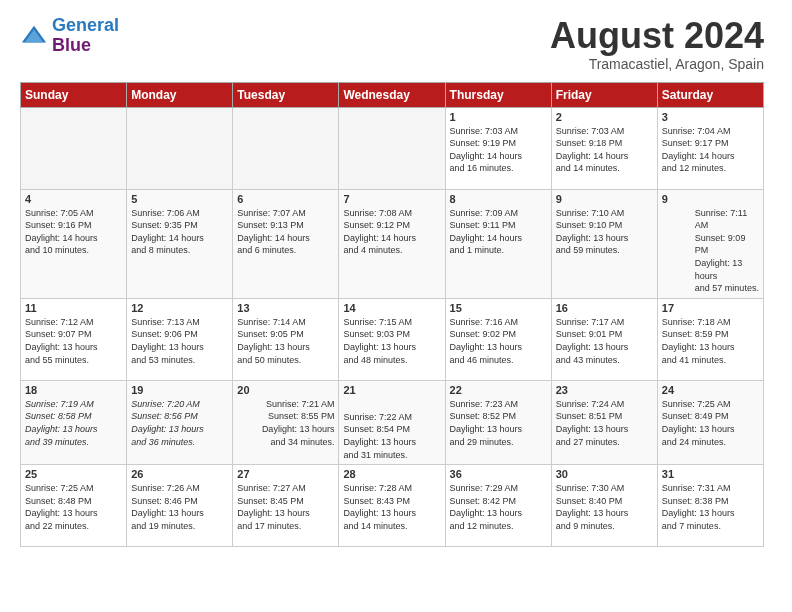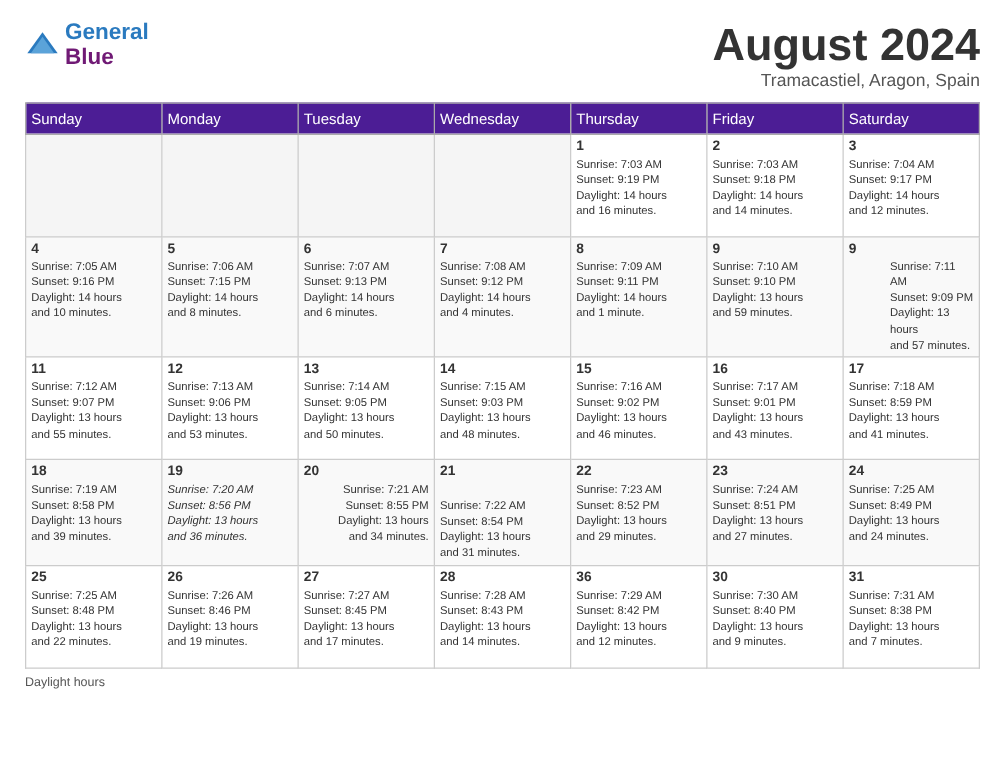--- a/index.html
+++ b/index.html
@@ -6,21 +6,21 @@
     body {
       font-family: Arial, sans-serif;
       background: #fff;
       width: 792px;
       height: 612px;
       overflow: hidden;
     }
     .page {
       width: 792px;
       height: 484px;
-      padding: 16px 8px 12px 20px;
+      padding: 16px 28px 12px 20px;
       display: flex;
       flex-direction: column;
     }
     .header {
       display: flex;
       justify-content: space-between;
       align-items: flex-start;
       margin-bottom: 10px;
     }
     .logo {
@@ -55,24 +55,24 @@
       color: #555;
     }
     .calendar {
       flex: 1;
       border: 1px solid #ccc;
       border-collapse: collapse;
       width: 100%;
       table-layout: fixed;
     }
     .calendar th {
-      background-color: #4c1d95;
+      background-color: #b91c1c;
       color: #fff;
       font-size: 12px;
-      font-weight: normal;
+      font-weight: bold;
       padding: 5px 4px;
       text-align: left;
       border: 1px solid #aaa;
     }
     .calendar td {
       vertical-align: top;
       border: 1px solid #ccc;
       padding: 3px 4px;
       font-size: 9.5px;
       color: #333;
@@ -167,21 +167,21 @@
           <td>
             <span class="day-num">4</span>
             <div class="day-info" style="white-space: pre-line;">Sunrise: 7:05 AM
 Sunset: 9:16 PM
 Daylight: 14 hours
 and 10 minutes.</div>
           </td>
           <td>
             <span class="day-num">5</span>
             <div class="day-info" style="white-space: pre-line;">Sunrise: 7:06 AM
-Sunset: 7:15 PM
+Sunset: 9:35 PM
 Daylight: 14 hours
 and 8 minutes.</div>
           </td>
           <td>
             <span class="day-num">6</span>
             <div class="day-info" style="white-space: pre-line;">Sunrise: 7:07 AM
 Sunset: 9:13 PM
 Daylight: 14 hours
 and 6 minutes.</div>
           </td>
@@ -261,21 +261,21 @@
             <span class="day-num">17</span>
             <div class="day-info" style="white-space: pre-line;">Sunrise: 7:18 AM
 Sunset: 8:59 PM
 Daylight: 13 hours
 and 41 minutes.</div>
           </td>
         </tr>
         <tr>
           <td>
             <span class="day-num">18</span>
-            <div class="day-info" style="white-space: pre-line;">Sunrise: 7:19 AM
+            <div class="day-info" style="white-space: pre-line; font-style: italic;">Sunrise: 7:19 AM
 Sunset: 8:58 PM
 Daylight: 13 hours
 and 39 minutes.</div>
           </td>
           <td>
             <span class="day-num">19</span>
             <div class="day-info" style="white-space: pre-line; font-style: italic;">Sunrise: 7:20 AM
 Sunset: 8:56 PM
 Daylight: 13 hours
 and 36 minutes.</div>
@@ -363,16 +363,13 @@
             <span class="day-num">31</span>
             <div class="day-info" style="white-space: pre-line;">Sunrise: 7:31 AM
 Sunset: 8:38 PM
 Daylight: 13 hours
 and 7 minutes.</div>
           </td>
         </tr>
       </tbody>
   </table>
 
-  <div class="footer">
-    <span>Daylight hours</span>
-  </div>
 </div>
 
 </body></html>

